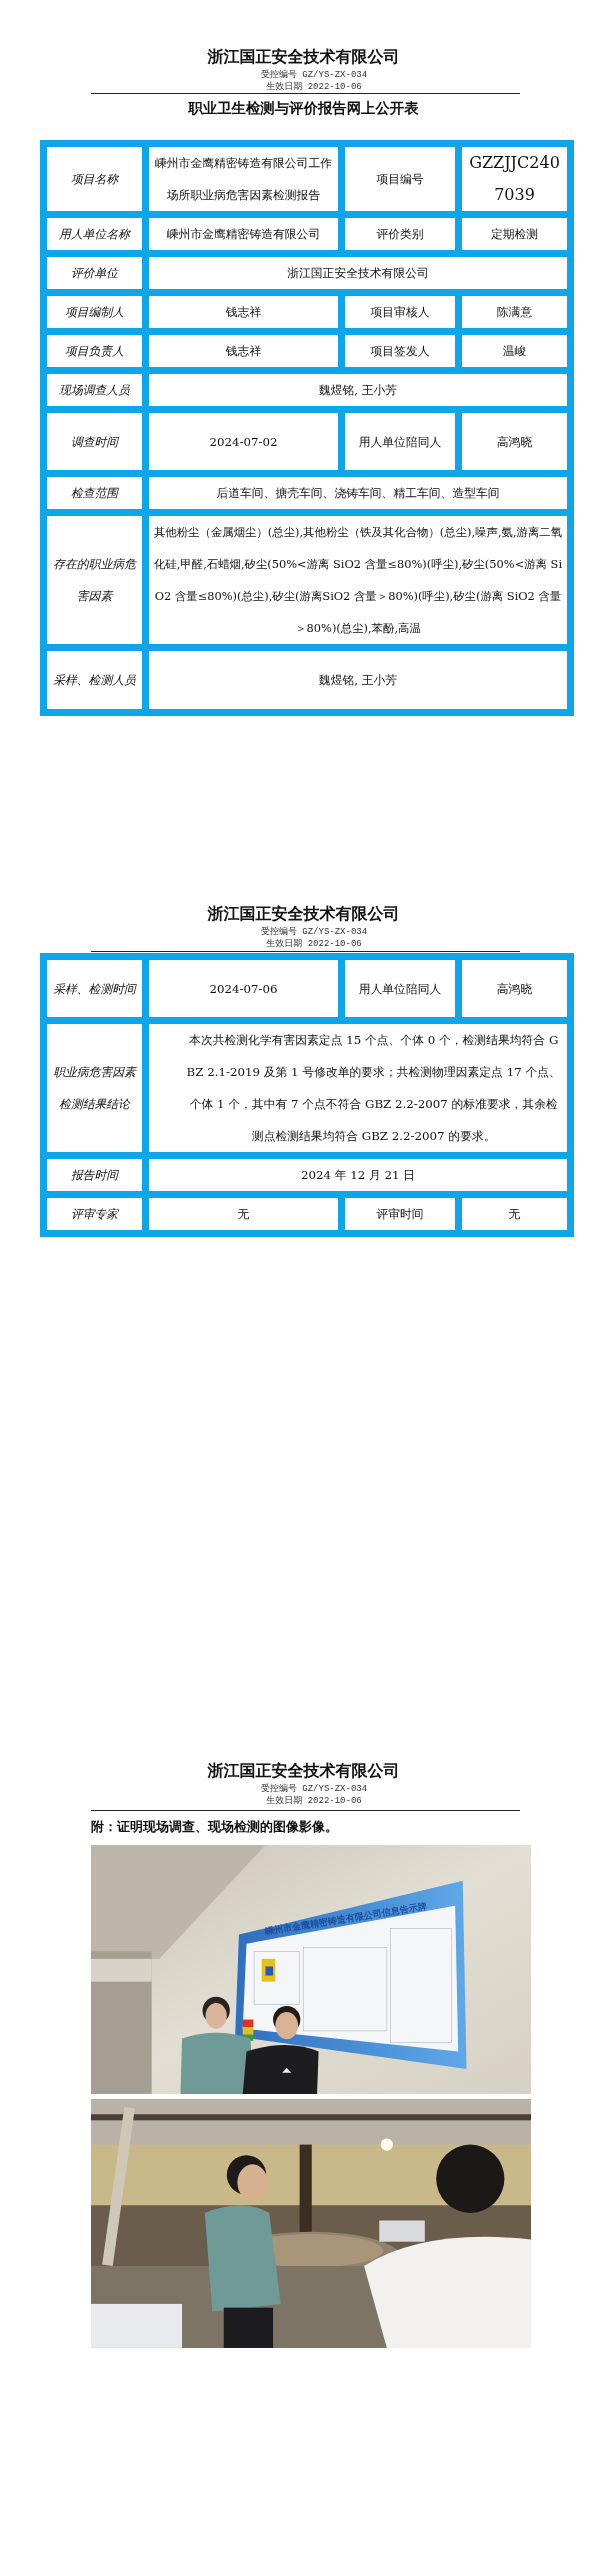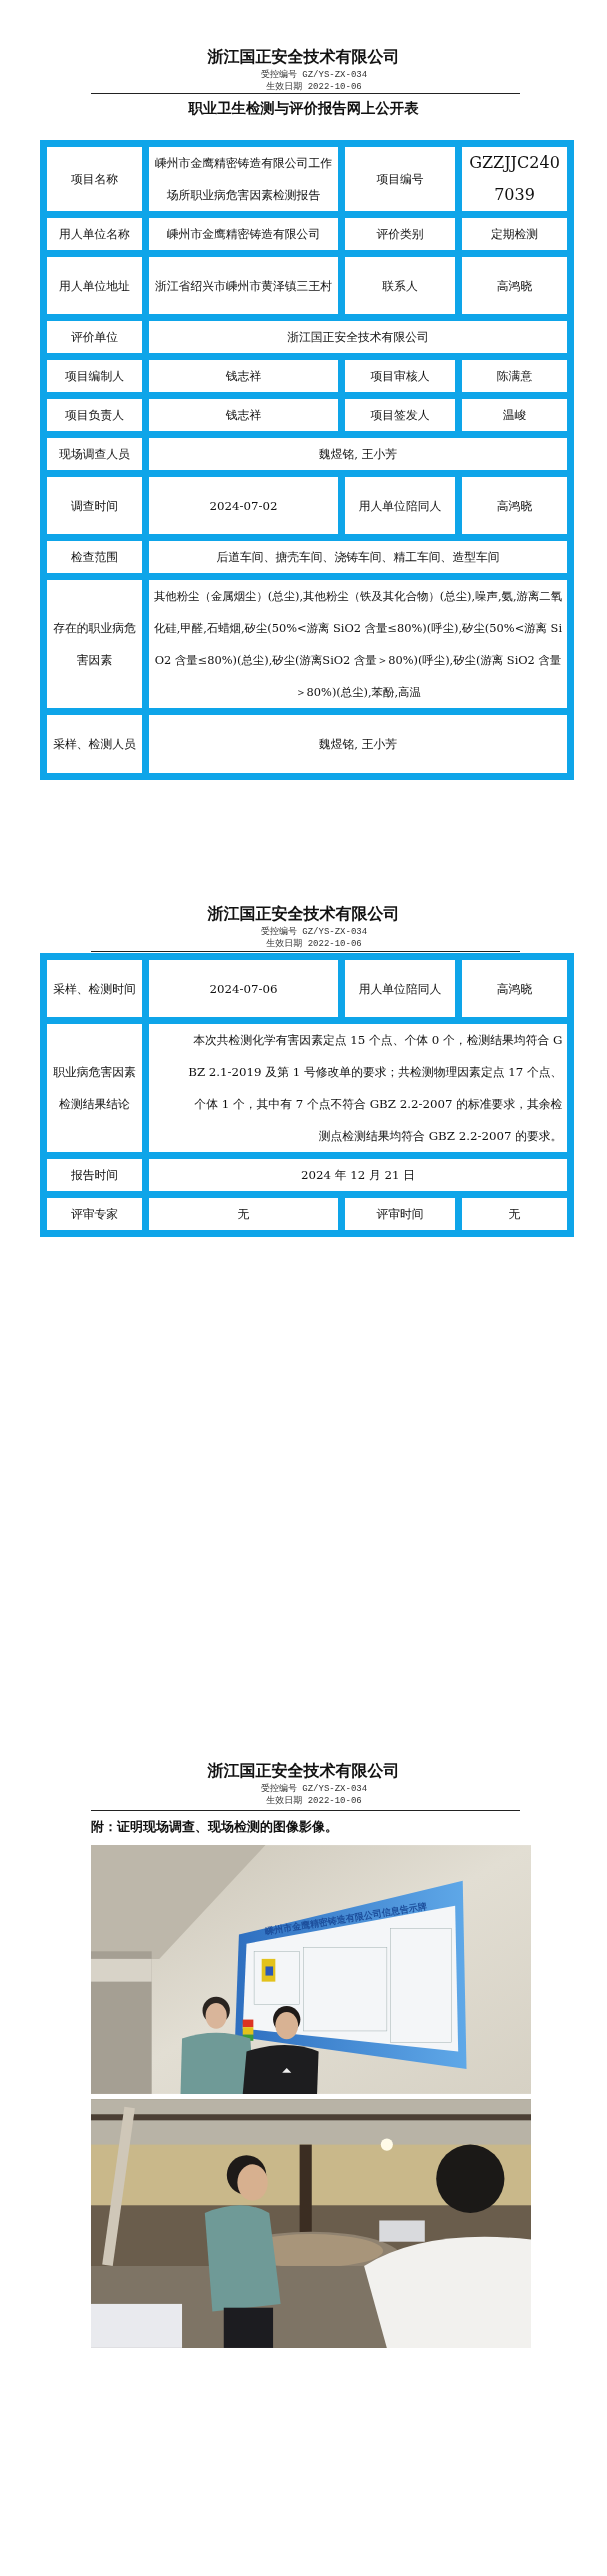--- a/index.html
+++ b/index.html
@@ -7,22 +7,22 @@
          font-family: "DejaVu Serif", "Liberation Serif", serif; color: #111; }
   .page-header { position: absolute; left: 0; width: 607px; text-align: center; }
   .company { font-size: 16px; font-weight: bold; letter-spacing: 0px; line-height: 20px;
              font-family: "DejaVu Serif", serif; }
   .meta { font-size: 9px; line-height: 12px; color: #333; font-family: "Liberation Mono", "DejaVu Sans Mono", monospace; padding-left: 21px; }
   .rule { position: absolute; left: 91px; width: 429px; height: 0; border-top: 1.2px solid #222; }
   .doc-title { position: absolute; left: 0; width: 607px; text-align: center; font-size: 14.4px; font-weight: bold; top: 156px; }
   table.grid { position: absolute; left: 40px; width: 527px; border-collapse: collapse; table-layout: fixed; }
   table.grid td { border: 7px solid #0ea5e9; text-align: center; vertical-align: middle;
                   font-size: 11.8px; line-height: 32px; padding: 0 4.6px; word-break: break-all; }
-  table.grid td.lbl { width: 93px; padding: 0 3px; }
-  table.grid td.left { text-align: right; padding-left: 36px; }
+  table.grid td.lbl { width: 93px; padding: 0 3px; font-style: italic; }
+  table.grid td.left { text-align: center; padding-left: 36px; }
   .annex { position: absolute; left: 91px; top: 1818px; font-size: 13px; font-weight: bold; }
   .photo { position: absolute; left: 91px; width: 440px; overflow: hidden; }
   .photo svg { display: block; }
 </style>
 </head>
 <body>
 
 <div class="page-header" style="top:47px;">
   <div class="company">浙江国正安全技术有限公司</div>
   <div class="meta" style="margin-top:2.3px;">受控编号 GZ/YS-ZX-034</div>
@@ -43,26 +43,20 @@
     <td class="lbl">项目名称</td>
     <td>嵊州市金鹰精密铸造有限公司工作场所职业病危害因素检测报告</td>
     <td>项目编号</td>
     <td style="font-size:16px">GZZJJC2407039</td>
   </tr>
   <tr style="height:33px">
     <td class="lbl">用人单位名称</td>
     <td>嵊州市金鹰精密铸造有限公司</td>
     <td>评价类别</td>
     <td>定期检测</td>
-  </tr>
-  <tr style="height:64px">
-    <td class="lbl">用人单位地址</td>
-    <td>浙江省绍兴市嵊州市黄泽镇三王村</td>
-    <td>联系人</td>
-    <td>高鸿晓</td>
   </tr>
   <tr style="height:33px">
     <td class="lbl">评价单位</td>
     <td colspan="3">浙江国正安全技术有限公司</td>
   </tr>
   <tr style="height:33px">
     <td class="lbl">项目编制人</td>
     <td>钱志祥</td>
     <td>项目审核人</td>
     <td>陈满意</td>

